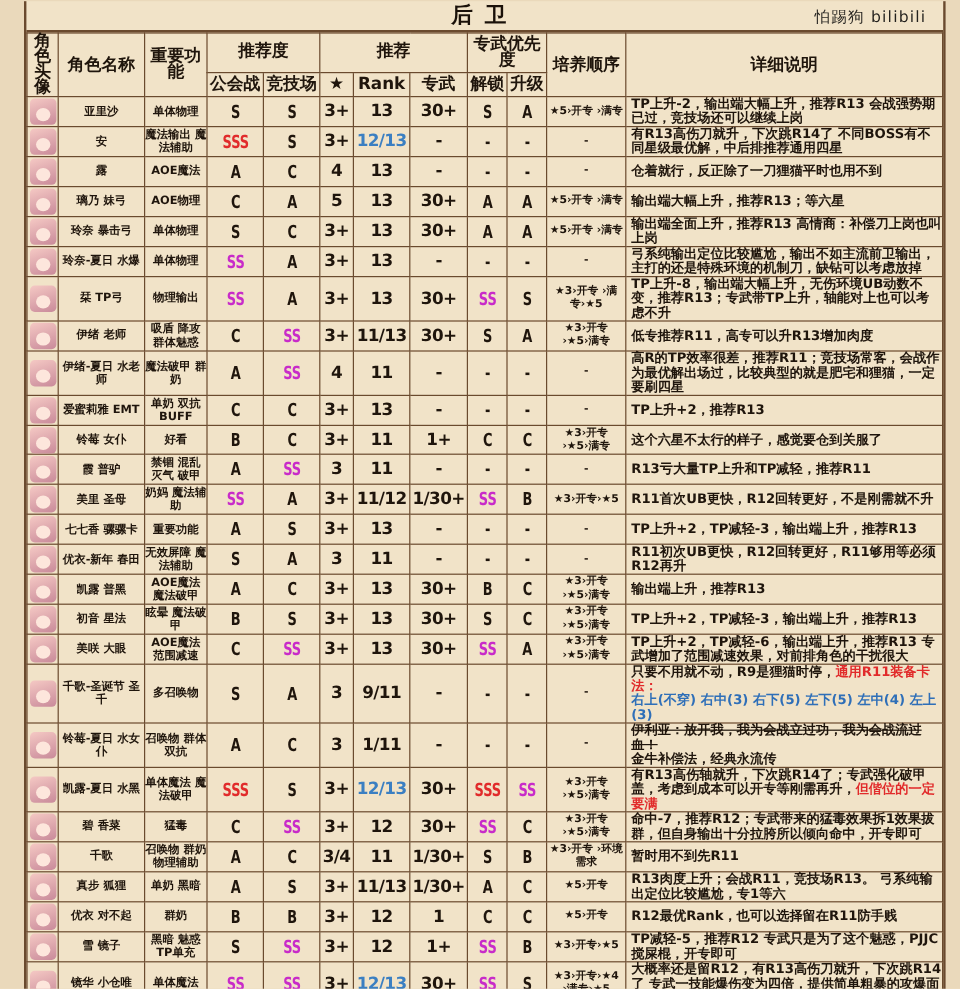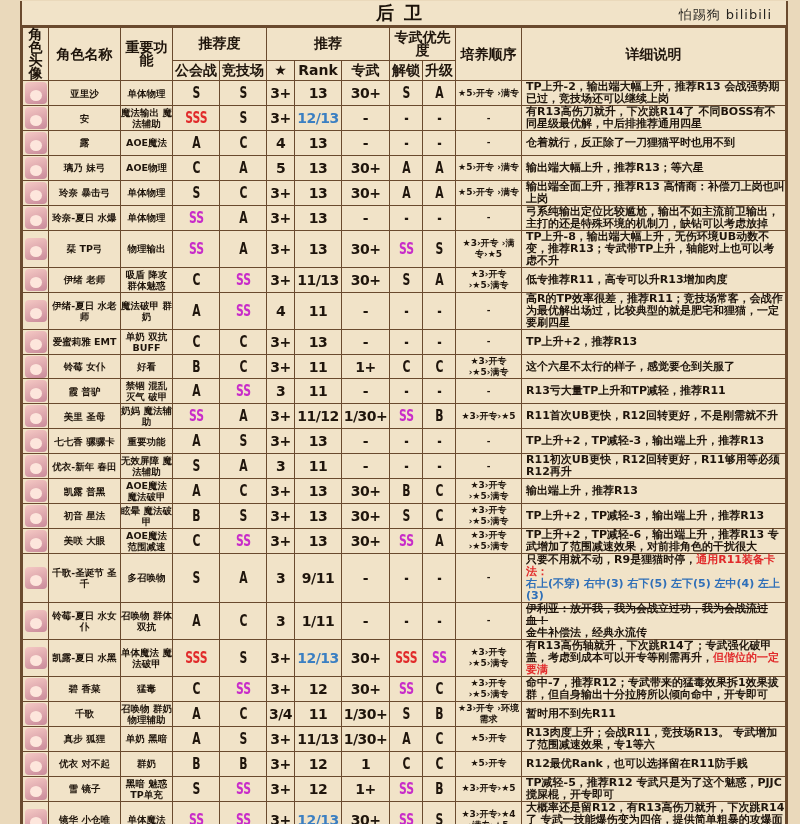--- a/index.html
+++ b/index.html
@@ -445,21 +445,21 @@
           <td class="name">真步 狐狸</td>
           <td class="func">单奶 黑暗</td>
           <td class="grade">A</td>
           <td class="grade">S</td>
           <td class="num">3+</td>
           <td class="num">11/13</td>
           <td class="num">1/30+</td>
           <td class="grade">A</td>
           <td class="grade">C</td>
           <td class="order">★5›开专</td>
-          <td class="desc"><span>R13肉度上升；会战R11，竞技场R13。 专武增加了范围减速效果，专1等六</span></td>
+          <td class="desc"><span>R13肉度上升；会战R11，竞技场R13。 弓系纯输出定位比较尴尬，专1等六</span></td>
         </tr>
         <tr>
           <td>
             <div class="avatar"></div>
           </td>
           <td class="name">优衣 对不起</td>
           <td class="func">群奶</td>
           <td class="grade">B</td>
           <td class="grade">B</td>
           <td class="num">3+</td>

